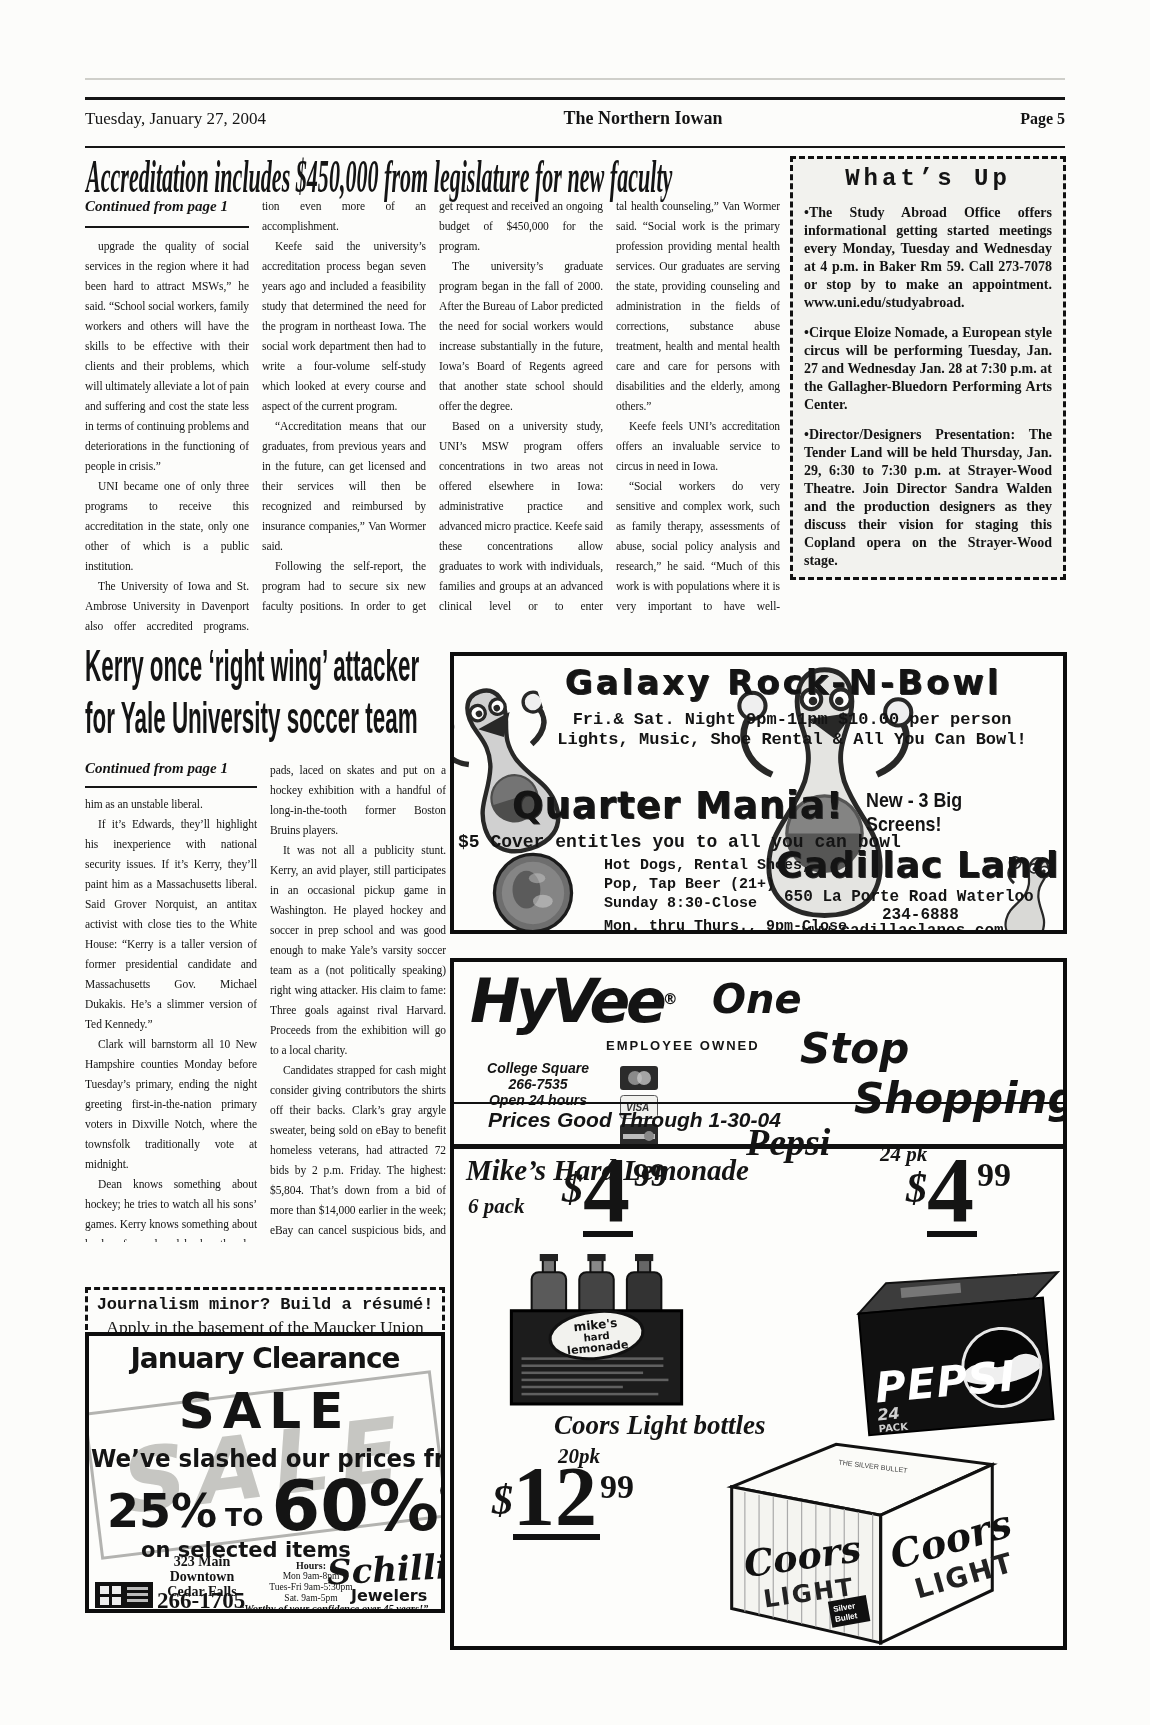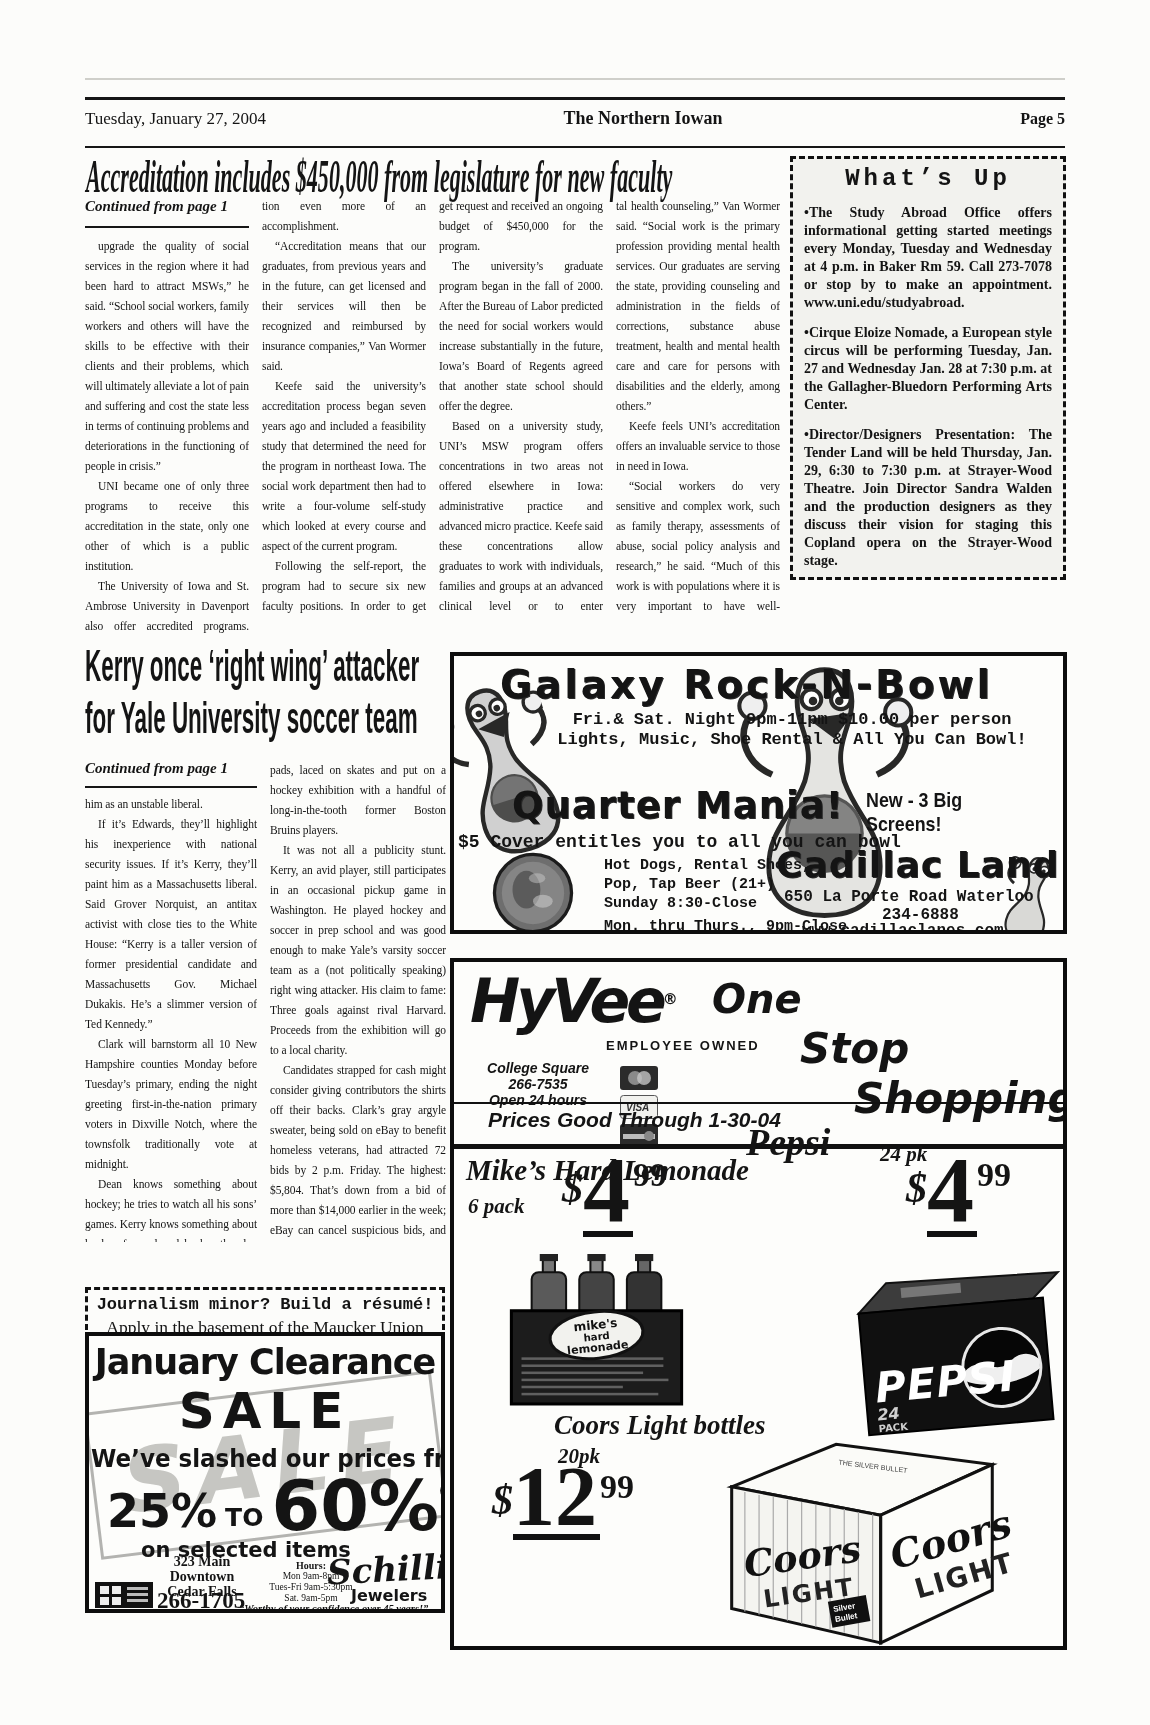--- a/index.html
+++ b/index.html
@@ -36,21 +36,21 @@
 
   .kerry-h { top:640px; left:85px; font-family:"Liberation Sans", sans-serif; font-weight:700;
              font-size:44px; line-height:52px; white-space:nowrap; transform:scaleX(0.51);
              transform-origin:0 0; }
 
   
   .adbox { border:4px solid #0d0d0d; background:#fdfdfb; overflow:hidden; }
   .bowl-ad { top:652px; left:450px; width:617px; height:282px; }
   .grunge { font-family:"DejaVu Sans", sans-serif; font-weight:700; text-shadow:1px 1px 0 #2a2a2a; }
   .mono { font-family:"Liberation Mono", monospace; font-weight:700; }
-  .bowl-title { top:6px; left:46px; width:566px; text-align:left; font-size:39px; letter-spacing:3px; }
+  .bowl-title { top:6px; left:46px; width:566px; text-align:center; font-size:34px; letter-spacing:3px; }
   .bowl-lines { top:54px; left:60px; width:556px; text-align:center; font-size:17px; line-height:20px; }
   .qmania { top:128px; left:58px; font-size:37px; letter-spacing:1px; }
   .nscreens { top:132px; left:412px; font-family:"Liberation Sans", sans-serif; font-weight:700;
               font-size:21px; transform:scaleX(0.85); transform-origin:0 0; }
   .cover { top:176px; left:4px; font-size:18px; }
   .bowl-list { top:200px; left:150px; font-size:15px; line-height:19px; }
   .bowl-list4 { top:262px; left:150px; font-size:15px; }
   .cad-name { top:188px; left:322px; font-size:36px; letter-spacing:1px; }
   .cad-addr { top:232px; left:330px; font-size:16px; }
   .cad-phone { top:250px; left:428px; font-size:16px; }
@@ -91,21 +91,21 @@
   .j-l3 { font-size:17.5px; }
   .j-em { font-weight:700; font-style:italic; }
 
   
   .sch-box { top:1332px; left:85px; width:360px; height:281px; }
   .sale-wm { top:55px; left:2px; width:350px; height:148px; border:3px solid #b3b3b0;
              transform:rotate(-7deg); display:flex; align-items:center; justify-content:center; z-index:0; }
   .sale-wm span { font-family:"DejaVu Sans", sans-serif; font-weight:700; font-style:italic;
                   font-size:88px; letter-spacing:10px; color:#c6c6c2; }
   .sch-black { position:absolute; z-index:1; font-family:"DejaVu Sans", sans-serif; font-weight:700; }
-  .s-l1 { top:6px; left:0; width:100%; text-align:center; font-size:35px; letter-spacing:-1px; }
+  .s-l1 { top:6px; left:0; width:100%; text-align:center; font-size:28px; letter-spacing:-1px; }
   .s-l2 { top:46px; left:0; width:100%; text-align:center; font-size:50px; letter-spacing:8px; }
   .s-slash { top:108px; left:2px; width:100%; text-align:center; font-size:25px; transform:scaleX(0.92); transform-origin:0 0; white-space:nowrap; }
   .s-pct { top:138px; left:18px; display:flex; align-items:flex-end; }
   .s-p1 { font-size:46px; } .s-to { font-size:25px; margin:0 8px 6px; } .s-p2 { font-size:70px; line-height:0.9; }
   .s-off { font-size:26px; margin-bottom:34px; }
   .s-sel { top:202px; left:52px; font-size:21px; }
   .s-addr { top:218px; left:58px; width:110px; text-align:center; font-family:"Liberation Serif", serif;
             font-weight:700; font-size:14px; line-height:15px; z-index:1; position:absolute; }
   .s-phone { top:252px; left:68px; font-family:"Liberation Serif", serif; font-weight:700; font-size:23px;
              z-index:1; position:absolute; }
@@ -147,33 +147,33 @@
 
   <div class="abs contfrom" style="top:198px;left:85px;width:164px;">Continued from page 1</div>
   <div class="abs colrule" style="top:226px;left:85px;width:164px;"></div>
   <div class="abs bodycol" style="top:236px;left:85px;width:164px;height:402px;">
       <p>upgrade the quality of social services in the region where it had been hard to attract MSWs,” he said. “School social workers, family workers and others will have the skills to be effective with their clients and their problems, which will ultimately alleviate a lot of pain and suffering and cost the state less in terms of continuing problems and deteriorations in the functioning of people in crisis.”</p>
       <p>UNI became one of only three programs to receive this accreditation in the state, only one other of which is a public institution.</p>
       <p>The University of Iowa and St. Ambrose University in Davenport also offer accredited programs. Social work professor Katherine Van Wormer said this makes Northern Iowa’s certifica-</p>
     </div>
   <div class="abs bodycol" style="top:196px;left:262px;width:164px;height:424px;" data-first-flush="">
       <p class="flush">tion even more of an accomplishment.</p>
+      <p>Keefe said the university’s accreditation process began seven years ago and included a feasibility study that determined the need for the program in northeast Iowa. The social work department then had to write a four-volume self-study which looked at every course and aspect of the current program.</p>
       <p>“Accreditation means that our graduates, from previous years and in the future, can get licensed and their services will then be recognized and reimbursed by insurance companies,” Van Wormer said.</p>
-      <p>Keefe said the university’s accreditation process began seven years ago and included a feasibility study that determined the need for the program in northeast Iowa. The social work department then had to write a four-volume self-study which looked at every course and aspect of the current program.</p>
       <p>Following the self-report, the program had to secure six new faculty positions. In order to get new faculty members, the department had to appeal to the legislature for a special bud-</p>
     </div>
   <div class="abs bodycol" style="top:196px;left:439px;width:164px;height:424px;" data-first-flush="">
       <p class="flush">get request and received an ongoing budget of $450,000 for the program.</p>
       <p>The university’s graduate program began in the fall of 2000. After the Bureau of Labor predicted the need for social workers would increase substantially in the future, Iowa’s Board of Regents agreed that another state school should offer the degree.</p>
       <p>Based on a university study, UNI’s MSW program offers concentrations in two areas not offered elsewhere in Iowa: administrative practice and advanced micro practice. Keefe said these concentrations allow graduates to work with individuals, families and groups at an advanced clinical level or to enter administrative practice.</p>
       <p>“Accreditation is important for the fields of medical social work and for men-</p>
     </div>
   <div class="abs bodycol" style="top:196px;left:616px;width:164px;height:424px;" data-first-flush="">
       <p class="flush">tal health counseling,” Van Wormer said. “Social work is the primary profession providing mental health services. Our graduates are serving the state, providing counseling and administration in the fields of corrections, substance abuse treatment, health and mental health care and care for persons with disabilities and the elderly, among others.”</p>
-      <p>Keefe feels UNI’s accreditation offers an invaluable service to those in need in Iowa.</p>
+      <p>Keefe feels UNI’s accreditation offers an invaluable service to circus in need in Iowa.</p>
       <p>“Social workers do very sensitive and complex work, such as family therapy, assessments of abuse, social policy analysis and research,” he said. “Much of this work is with populations where it is very important to have well-educated and qualified professionals doing it.”</p>
     </div>
 
   <h2 class="abs kerry-h">
     <span style="display:block;">Kerry once ‘right wing’ attacker</span>
     <span style="display:block;">for Yale University soccer team</span>
   </h2>
   <div class="abs contfrom" style="top:760px;left:85px;width:172px;">Continued from page 1</div>
   <div class="abs colrule" style="top:786px;left:85px;width:172px;"></div>
   <div class="abs bodycol" style="top:794px;left:85px;width:172px;height:448px;" data-first-flush="">

